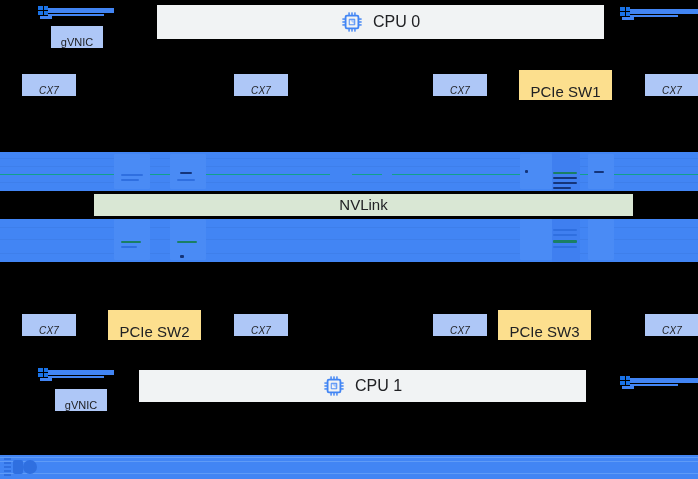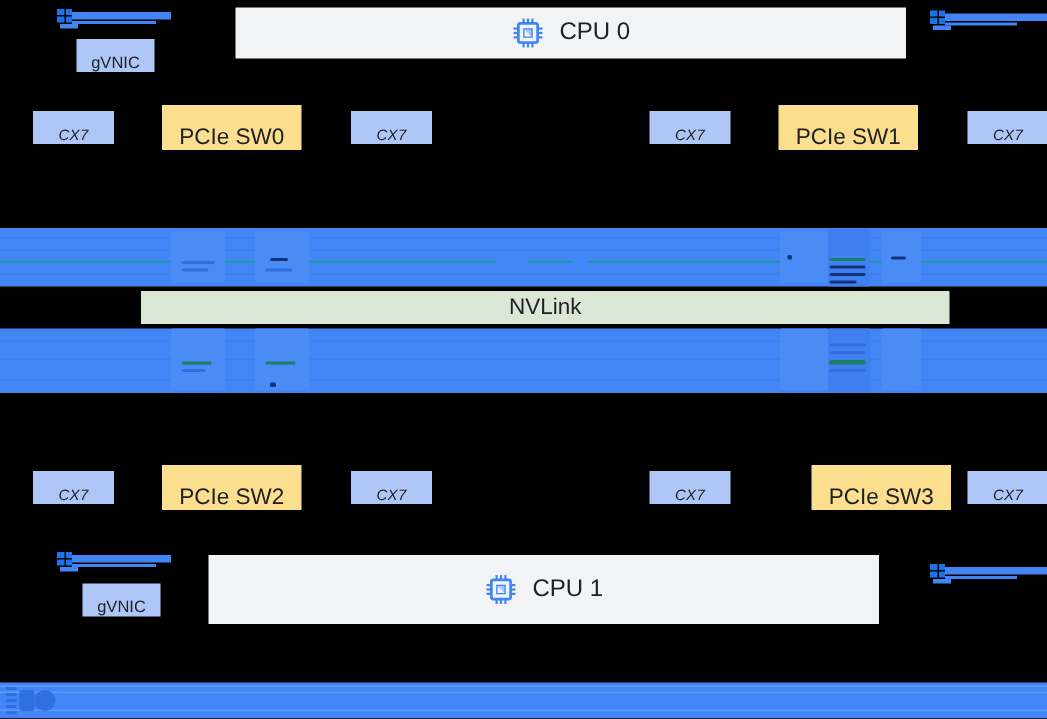--- a/index.html
+++ b/index.html
@@ -92,23 +92,20 @@
       <rect x="6" y="1" width="4" height="4" fill="#1a73e8"></rect>
       <rect x="0" y="6" width="5" height="4" fill="#1a73e8"></rect>
       <rect x="6" y="6" width="4" height="4" fill="#1a73e8"></rect>
       <rect x="2" y="11" width="12" height="3" fill="#4285f4"></rect>
     </svg>
   </div>
 
   <div class="abs box cx7" style="left:22px;top:74px;width:54px;height:22px;">
     <span>CX7</span>
   </div>
-  <div class="abs box pcie" style="left:108px;top:70px;width:93px;height:30px;">
-    <span>PCIe SW0</span>
-  </div>
   <div class="abs box cx7" style="left:234px;top:74px;width:54px;height:22px;">
     <span>CX7</span>
   </div>
 
   <div class="abs box cx7" style="left:433px;top:74px;width:54px;height:22px;">
     <span>CX7</span>
   </div>
   <div class="abs box pcie" style="left:519px;top:70px;width:93px;height:30px;">
     <span>PCIe SW1</span>
   </div>
@@ -173,21 +170,21 @@
   <div class="abs box pcie" style="left:108px;top:310px;width:93px;height:30px;">
     <span>PCIe SW2</span>
   </div>
   <div class="abs box cx7" style="left:234px;top:314px;width:54px;height:22px;">
     <span>CX7</span>
   </div>
 
   <div class="abs box cx7" style="left:433px;top:314px;width:54px;height:22px;">
     <span>CX7</span>
   </div>
-  <div class="abs box pcie" style="left:541px;top:310px;width:93px;height:30px;">
+  <div class="abs box pcie" style="left:498px;top:310px;width:93px;height:30px;">
     <span>PCIe SW3</span>
   </div>
   <div class="abs box cx7" style="left:645px;top:314px;width:54px;height:22px;">
     <span>CX7</span>
   </div>
 
   <div class="ico abs" style="left:38px;top:366px;width:76px;height:18px;">
     <svg width="76" height="18" viewBox="0 0 76 18">
       <rect x="10" y="4" width="66" height="5" fill="#4285f4"></rect>
       <rect x="10" y="10" width="56" height="2" fill="#4285f4"></rect>
@@ -195,21 +192,21 @@
       <rect x="6" y="2" width="4" height="4" fill="#1a73e8"></rect>
       <rect x="0" y="7" width="5" height="4" fill="#1a73e8"></rect>
       <rect x="6" y="7" width="4" height="4" fill="#1a73e8"></rect>
       <rect x="2" y="12" width="12" height="3" fill="#4285f4"></rect>
     </svg>
   </div>
   <div class="abs box gvnic" style="left:55px;top:389px;width:52px;height:22px;">
     <span>gVNIC</span>
   </div>
 
-  <div class="abs box cpu" style="left:139px;top:370px;width:447px;height:46px;">
+  <div class="abs box cpu" style="left:139px;top:370px;width:447px;height:32px;">
     <span class="ico" style="position:relative;">
       <svg width="22" height="22" viewBox="0 0 24 24">
         <rect x="5" y="5" width="14" height="14" rx="1.5" fill="none" stroke="#4285f4" stroke-width="2"></rect>
         <path d="M9 9 h6 v6 z" fill="#a8c7fa"></path>
         <path d="M9 9 h6 v6 H9 z" fill="none" stroke="#4285f4" stroke-width="1"></path>
         <g fill="#4285f4">
           <rect x="8" y="1.5" width="1.6" height="3"></rect>
             <rect x="11.2" y="1.5" width="1.6" height="3"></rect>
             <rect x="14.4" y="1.5" width="1.6" height="3"></rect>
           <rect x="8" y="19.5" width="1.6" height="3"></rect>

